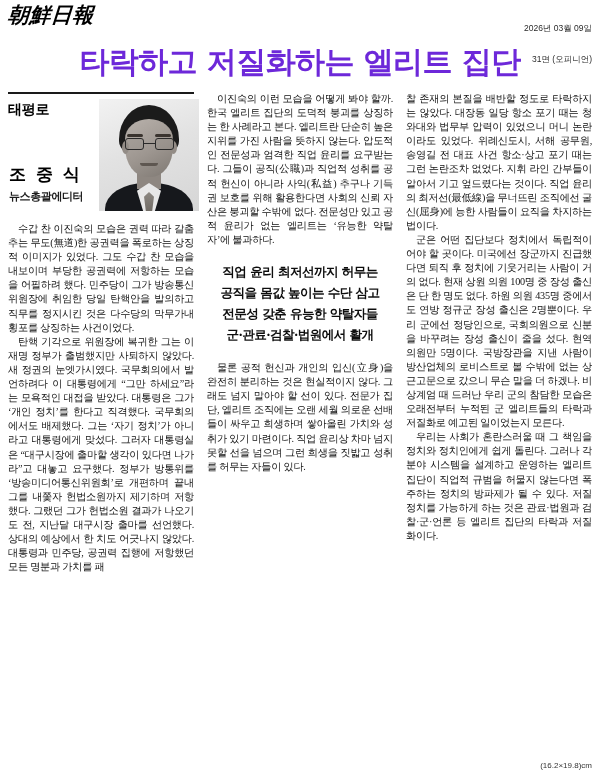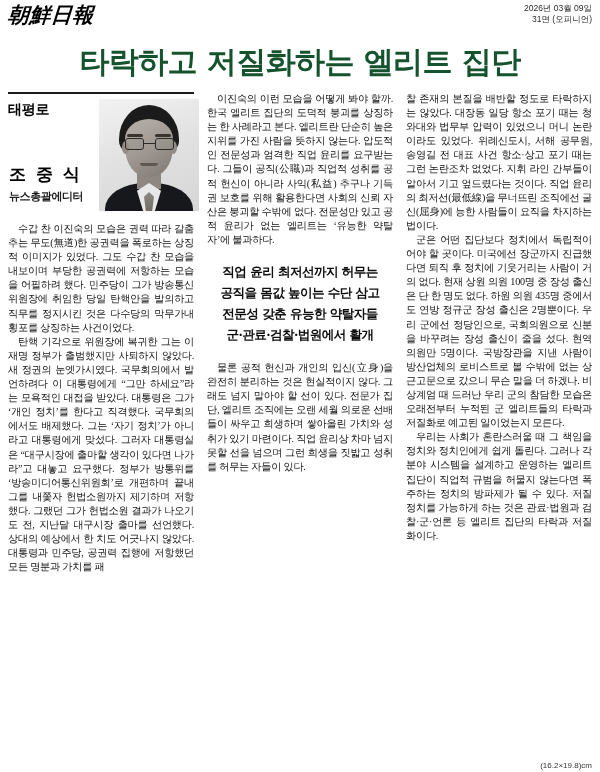--- a/index.html
+++ b/index.html
@@ -45,31 +45,31 @@
   .masthead-meta {
     position: absolute;
     right: 0;
     top: -1px;
     text-align: right;
     font-family: "Liberation Sans", "DejaVu Sans", sans-serif;
     font-size: 8.5px;
     line-height: 11px;
     color: #2a2a2a;
   }
-  .masthead-meta div { white-space: nowrap; }
+  .masthead-meta div { white-space: nowrap; margin-top: 20px; }
 
   
   .headline {
     text-align: center;
     font-family: "DejaVu Serif", "Liberation Serif", serif;
     font-weight: 700;
     font-size: 30px;
     line-height: 36px;
     letter-spacing: -0.6px;
-    color: #14532d;
+    color: #6d28d9;
     margin: 6px 0 0 0;
     padding: 0 6px;
   }
 
   
   .columns {
     position: absolute;
     left: 8px;
     top: 92px;
     width: 584px;

